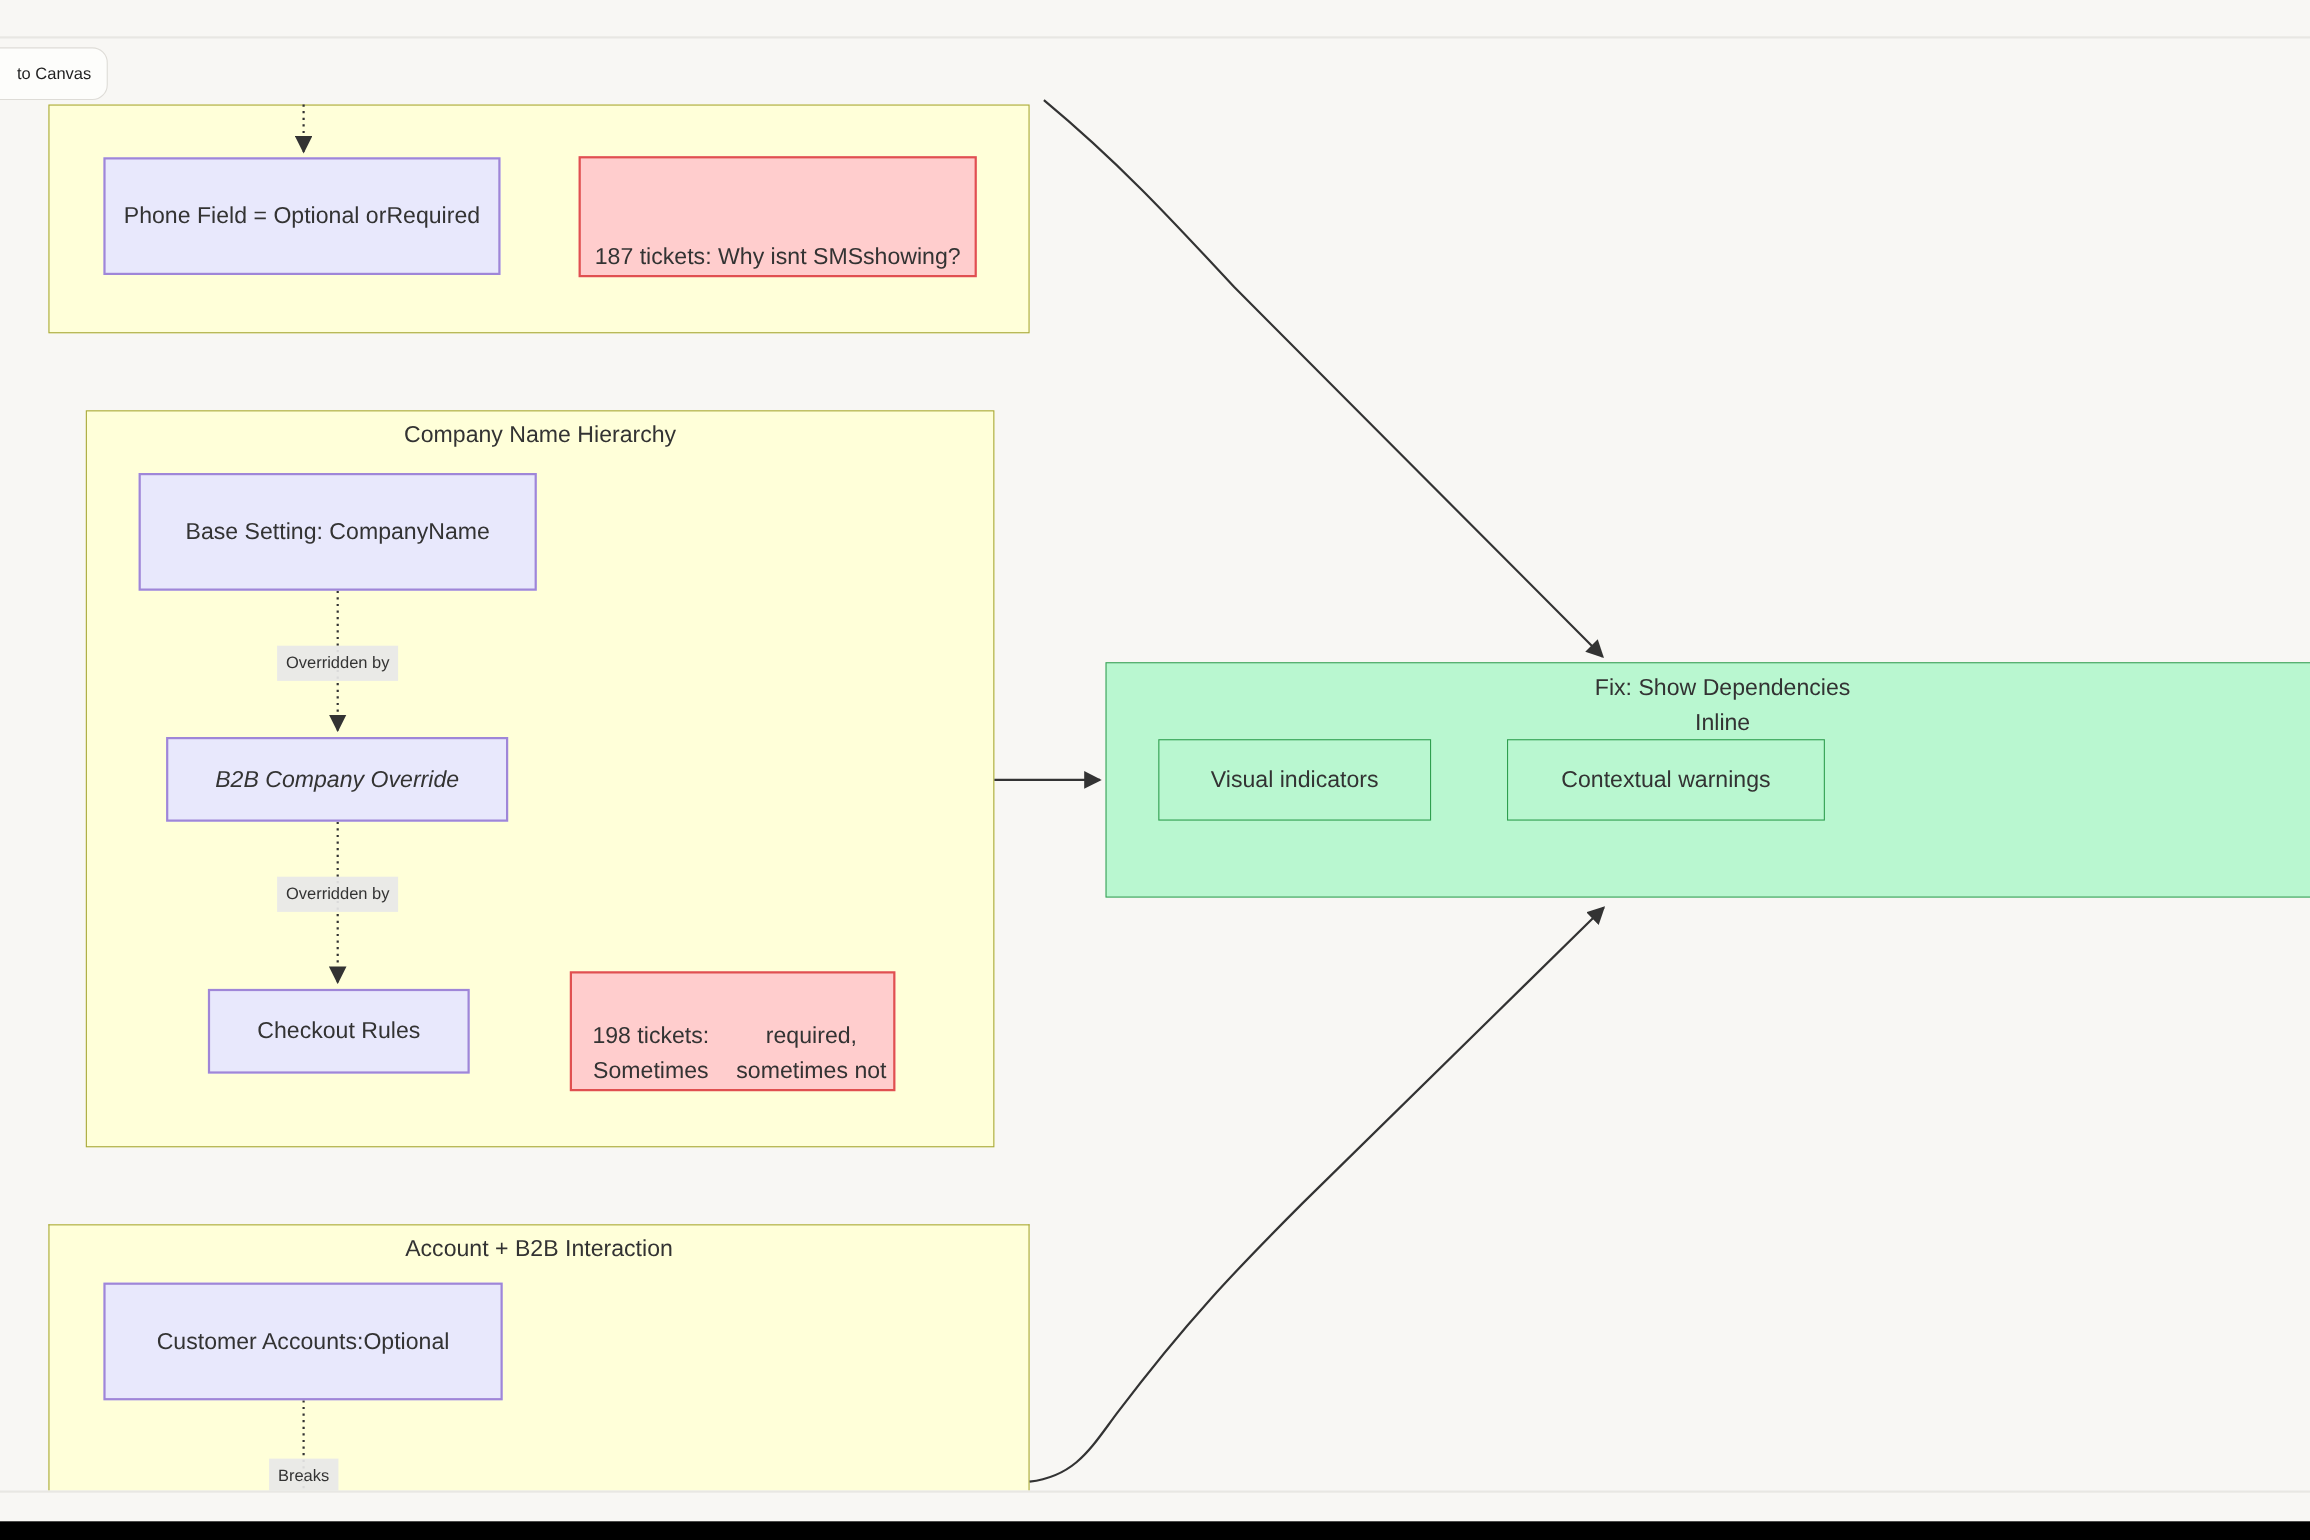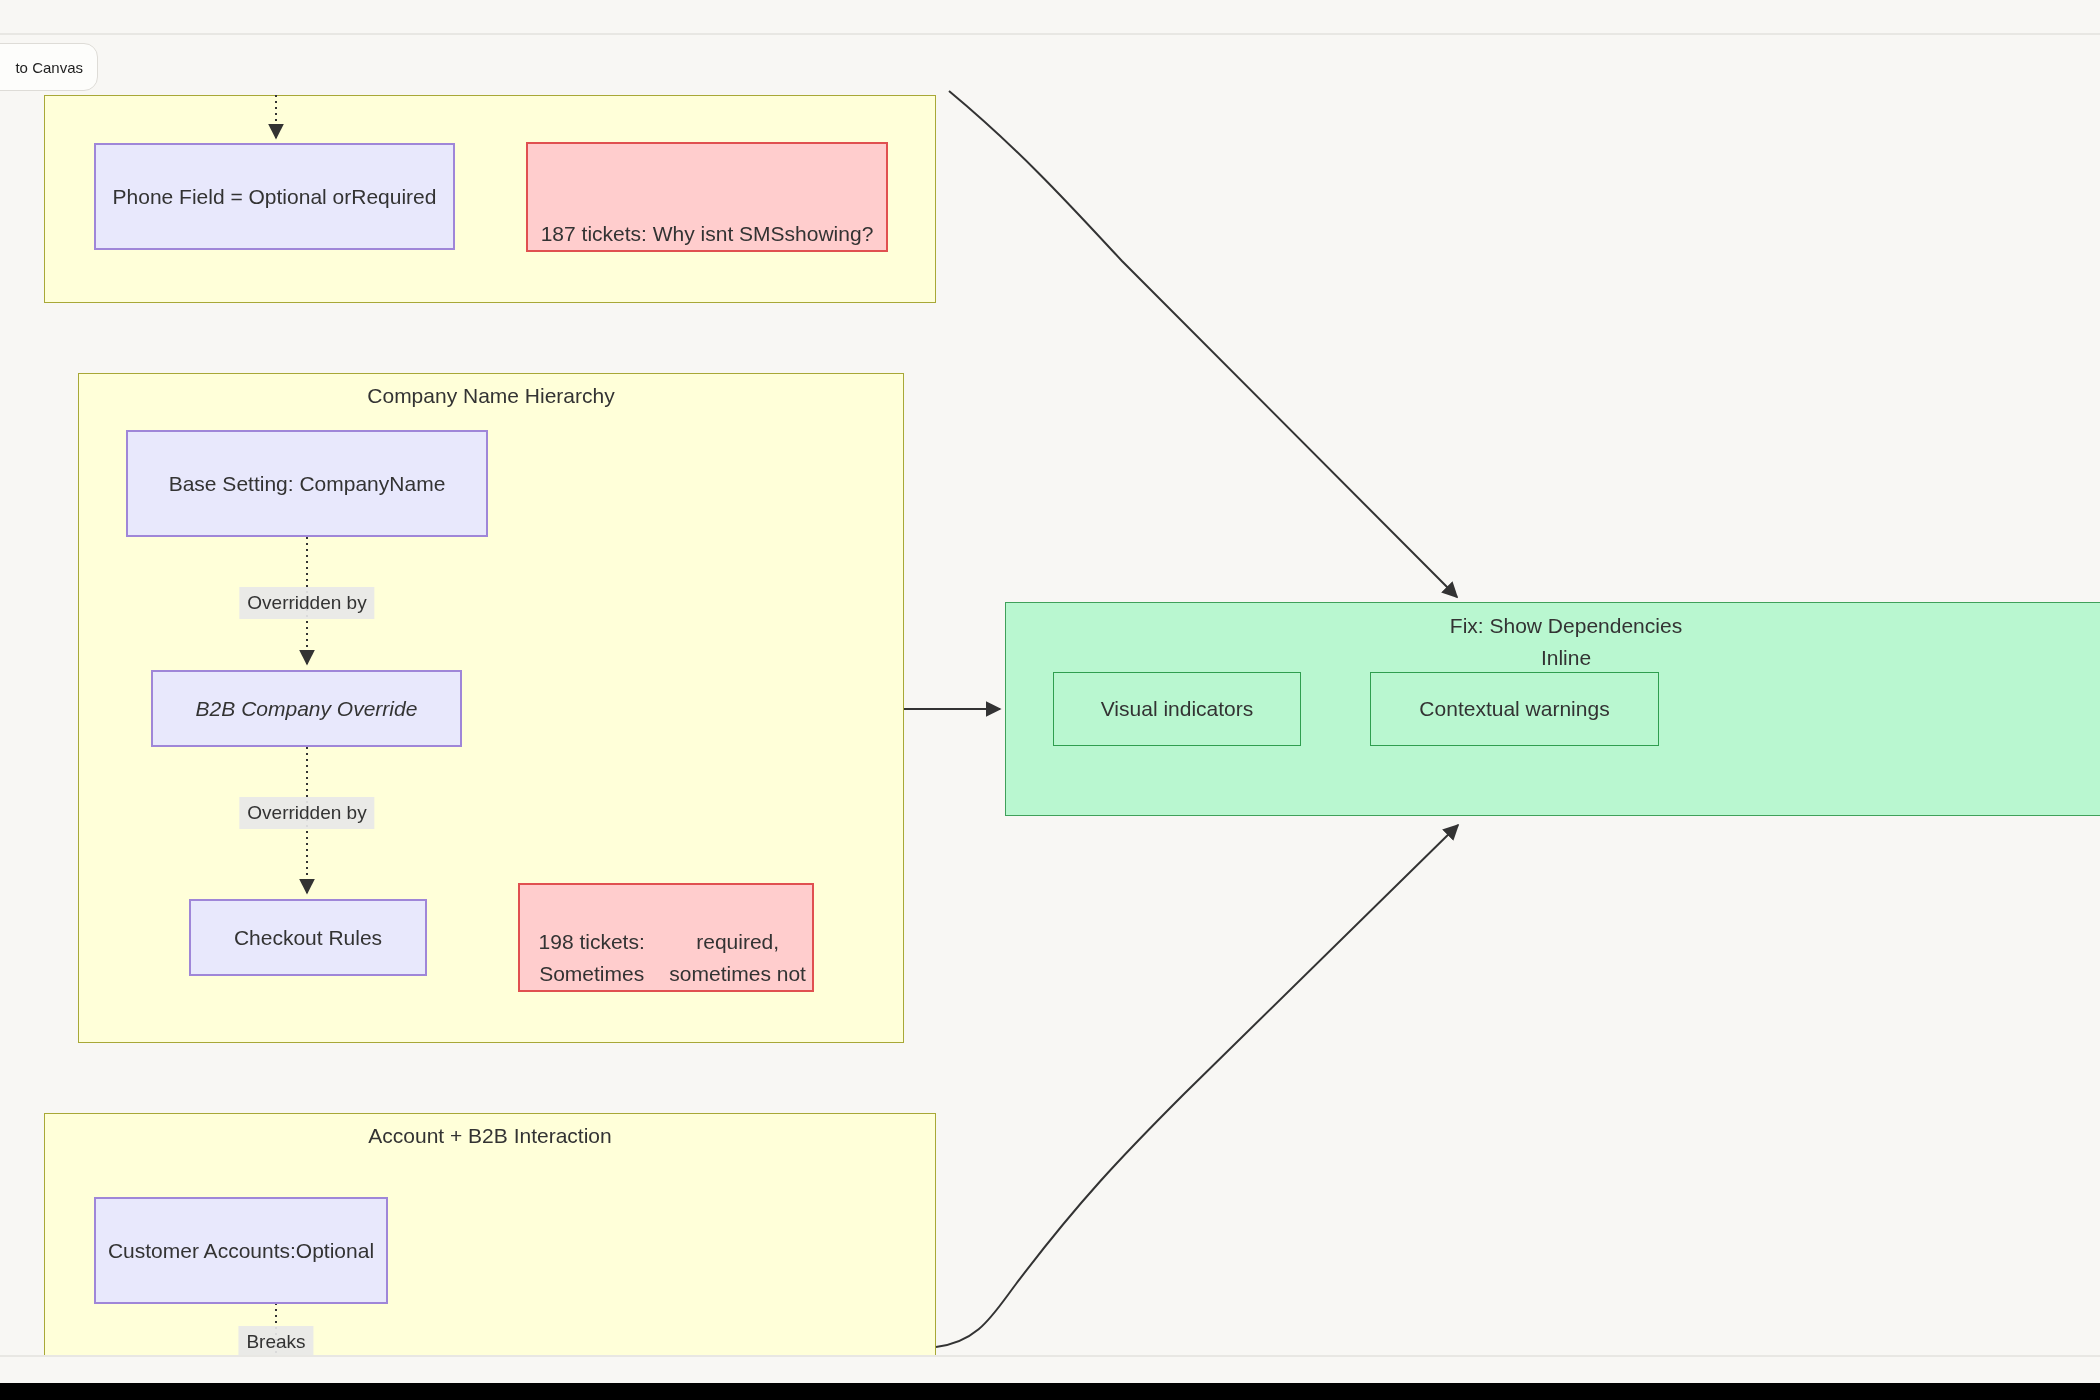--- a/index.html
+++ b/index.html
@@ -13,21 +13,21 @@
             padding-right:14px;box-sizing:border-box;font-size:15px;color:#1f1f1f;}
   .subgraph{background:#ffffd9;border:1.5px solid #a8a837;box-sizing:border-box;z-index:1;}
   .subgraph-title{position:absolute;left:0;top:6px;width:100%;text-align:center;
                   font-size:21px;line-height:32px;color:#333;}
   .green-box{background:#b9f7d0;border:1.5px solid #3fa05a;box-sizing:border-box;z-index:1;}
   .node{display:flex;flex-direction:row;align-items:center;justify-content:center;
         box-sizing:border-box;text-align:center;font-size:21px;line-height:32px;z-index:10;}
   .purple{background:#e8e8fc;border:2px solid #9f86d8;}
   .red{background:#ffcdcd;border:2px solid #e05050;}
   .green{background:#b9f7d0;border:1.5px solid #2f9e4f;}
-  .edge-label{background:rgba(232,232,232,0.92);padding:1px 8px;font-size:19px;line-height:30px;
+  .edge-label{background:rgba(232,232,232,0.92);padding:1px 8px;font-size:15px;line-height:30px;
               transform:translate(-50%,-50%);white-space:nowrap;z-index:10;}
   .edges{left:0;top:0;z-index:5;pointer-events:none;}
   .seam{left:0;top:1355px;width:2100px;height:28px;background:#f8f7f4;
         border-top:2px solid #e8e7e3;box-sizing:border-box;z-index:20;}
   .taskbar{left:0;top:1383px;width:2100px;height:17px;background:#000;z-index:21;}
 </style>
 </head>
 <body>
 
 <div class="screen">
@@ -89,21 +89,21 @@
   </div>
   <div class="abs edge-label" style="left:307px;top:813px;">Overridden by</div>
   <div class="abs node purple" style="left:189px;top:899px;width:238px;height:77px;">
     <span>Checkout Rules</span>
   </div>
   <div class="abs node red" style="left:518px;top:883px;width:296px;height:109px;align-items:flex-end;">
     <span>198 tickets: Sometimes</span>
     <span>required, sometimes not</span>
   </div>
 
-  <div class="abs node purple" style="left:94px;top:1166px;width:294px;height:107px;margin-top:31px;">
+  <div class="abs node purple" style="left:94px;top:1166px;width:363px;height:107px;">
     <span>Customer Accounts:</span>
     <span>Optional</span>
   </div>
   <div class="abs edge-label" style="left:276px;top:1342px;">Breaks</div>
 
   <div class="abs node green" style="left:1053px;top:672px;width:248px;height:74px;">
     <span>Visual indicators</span>
   </div>
   <div class="abs node green" style="left:1370px;top:672px;width:289px;height:74px;">
     <span>Contextual warnings</span>

